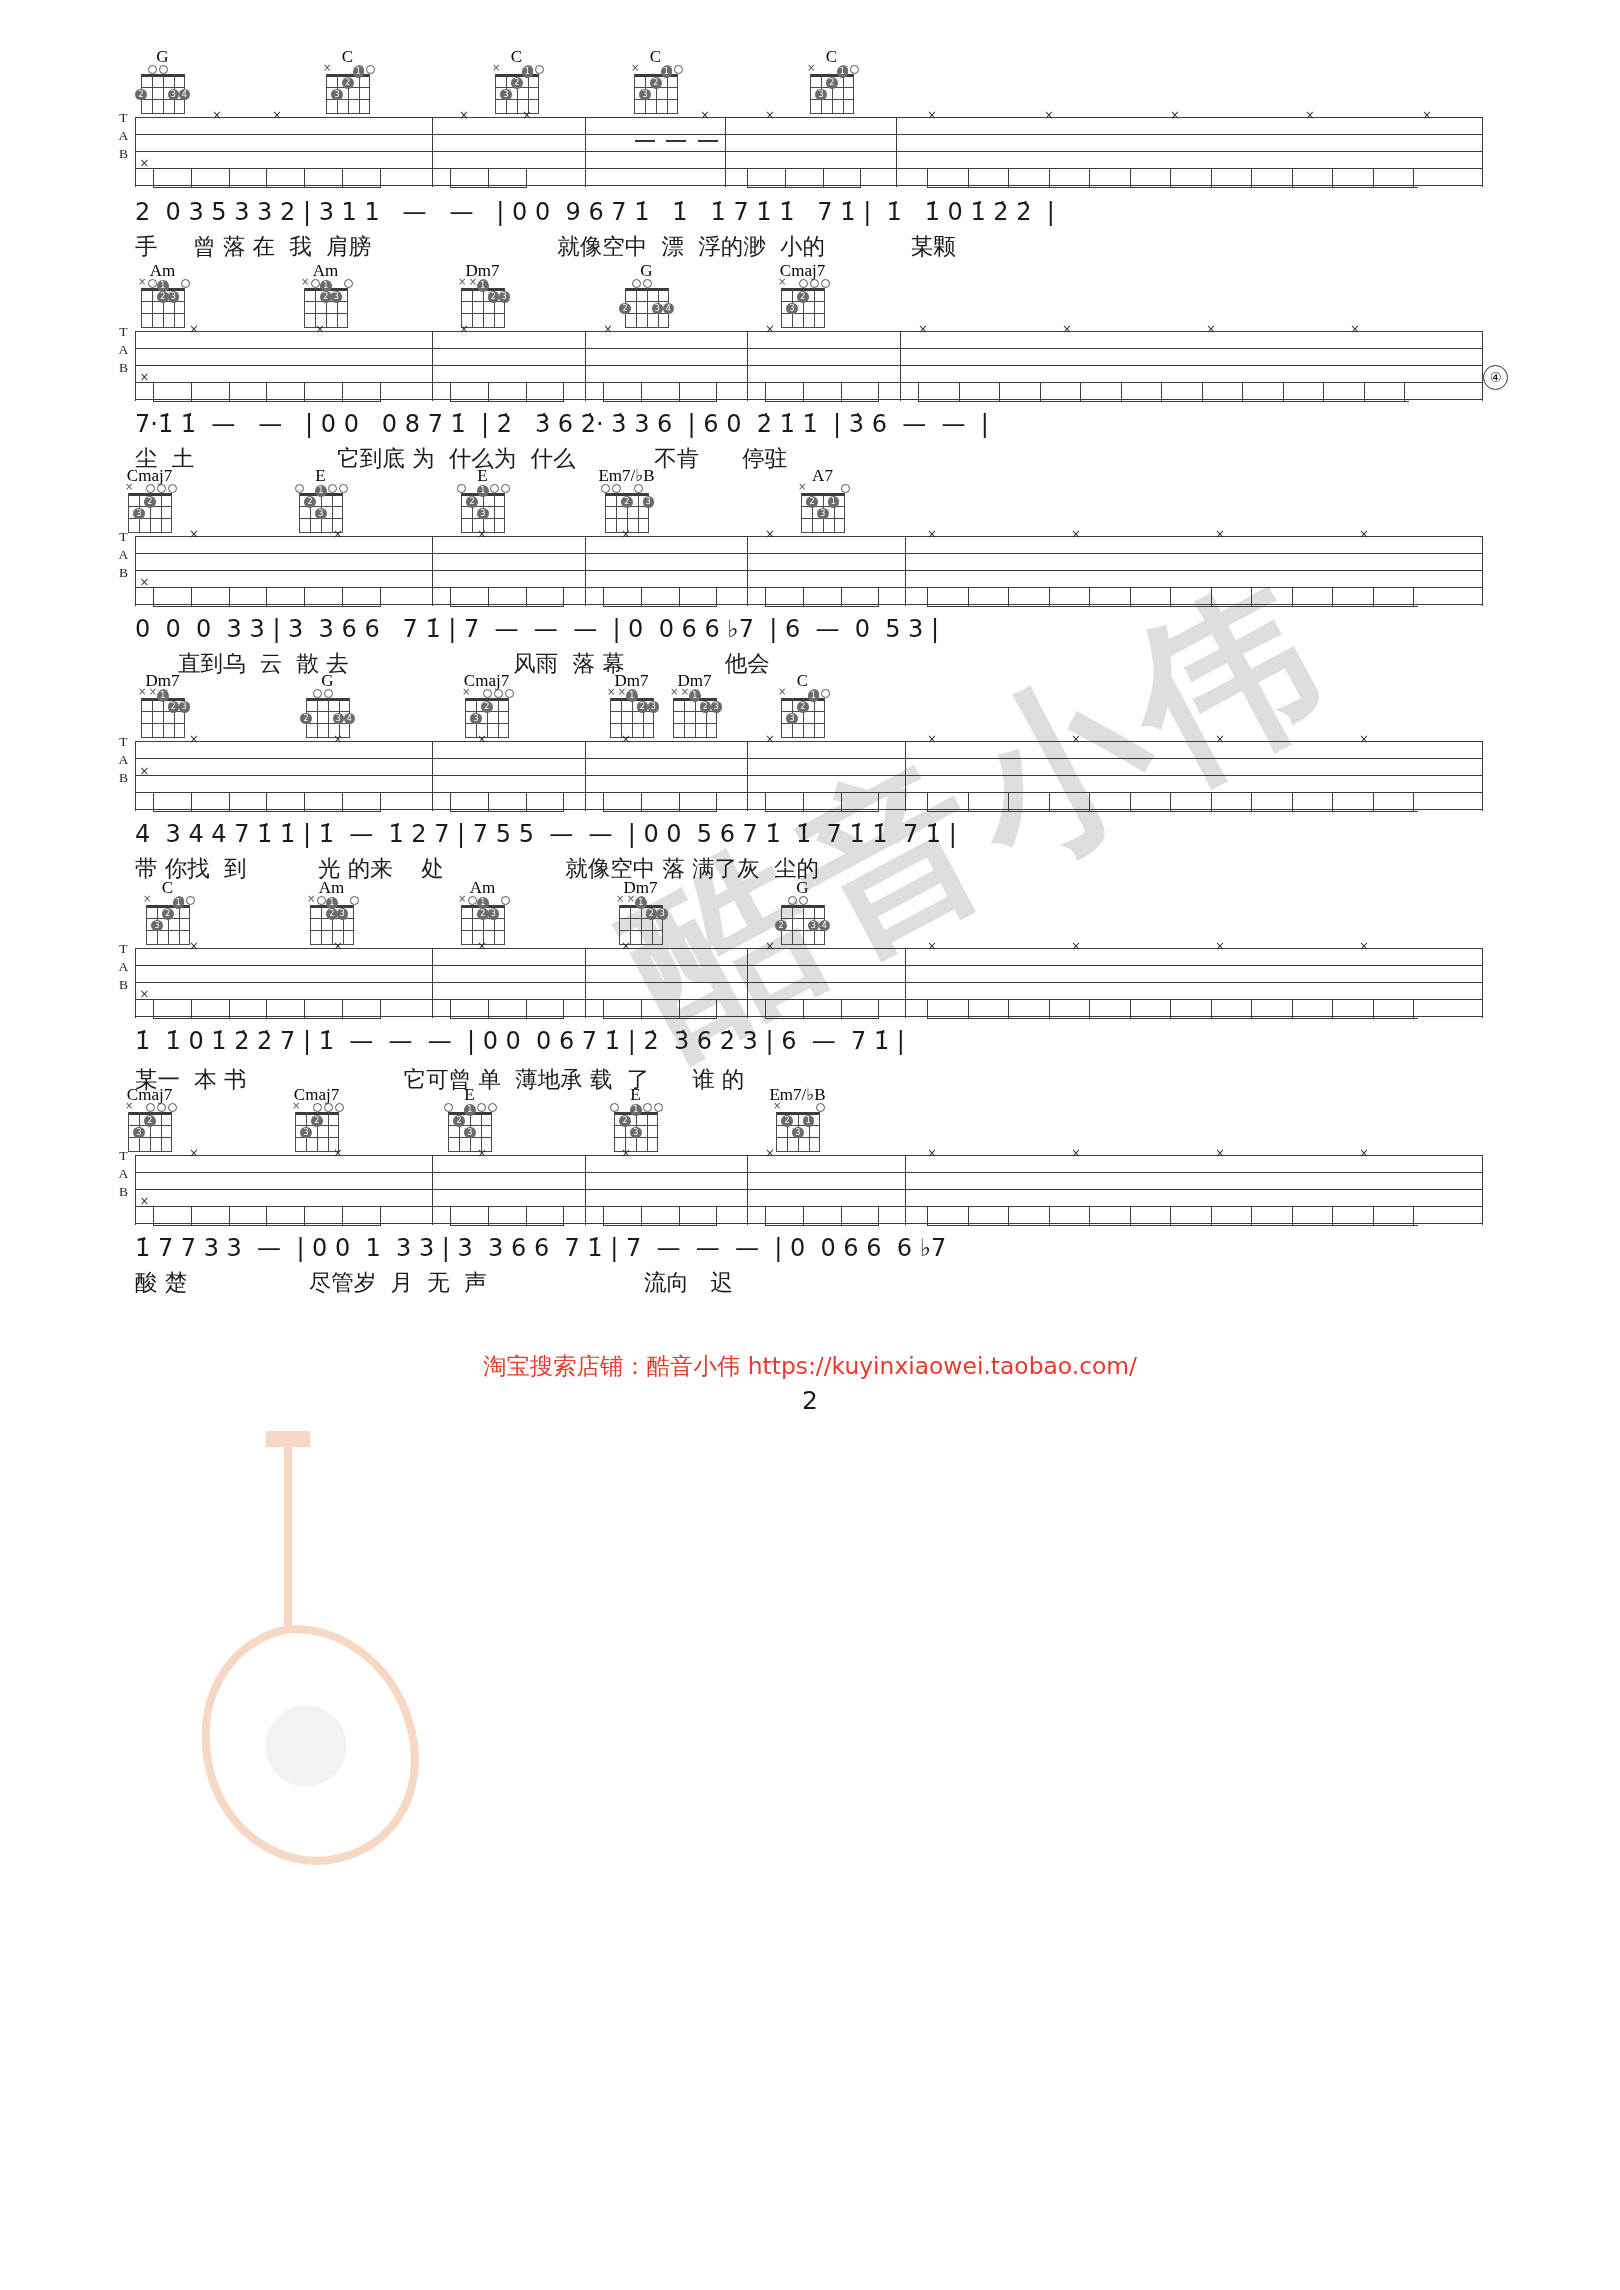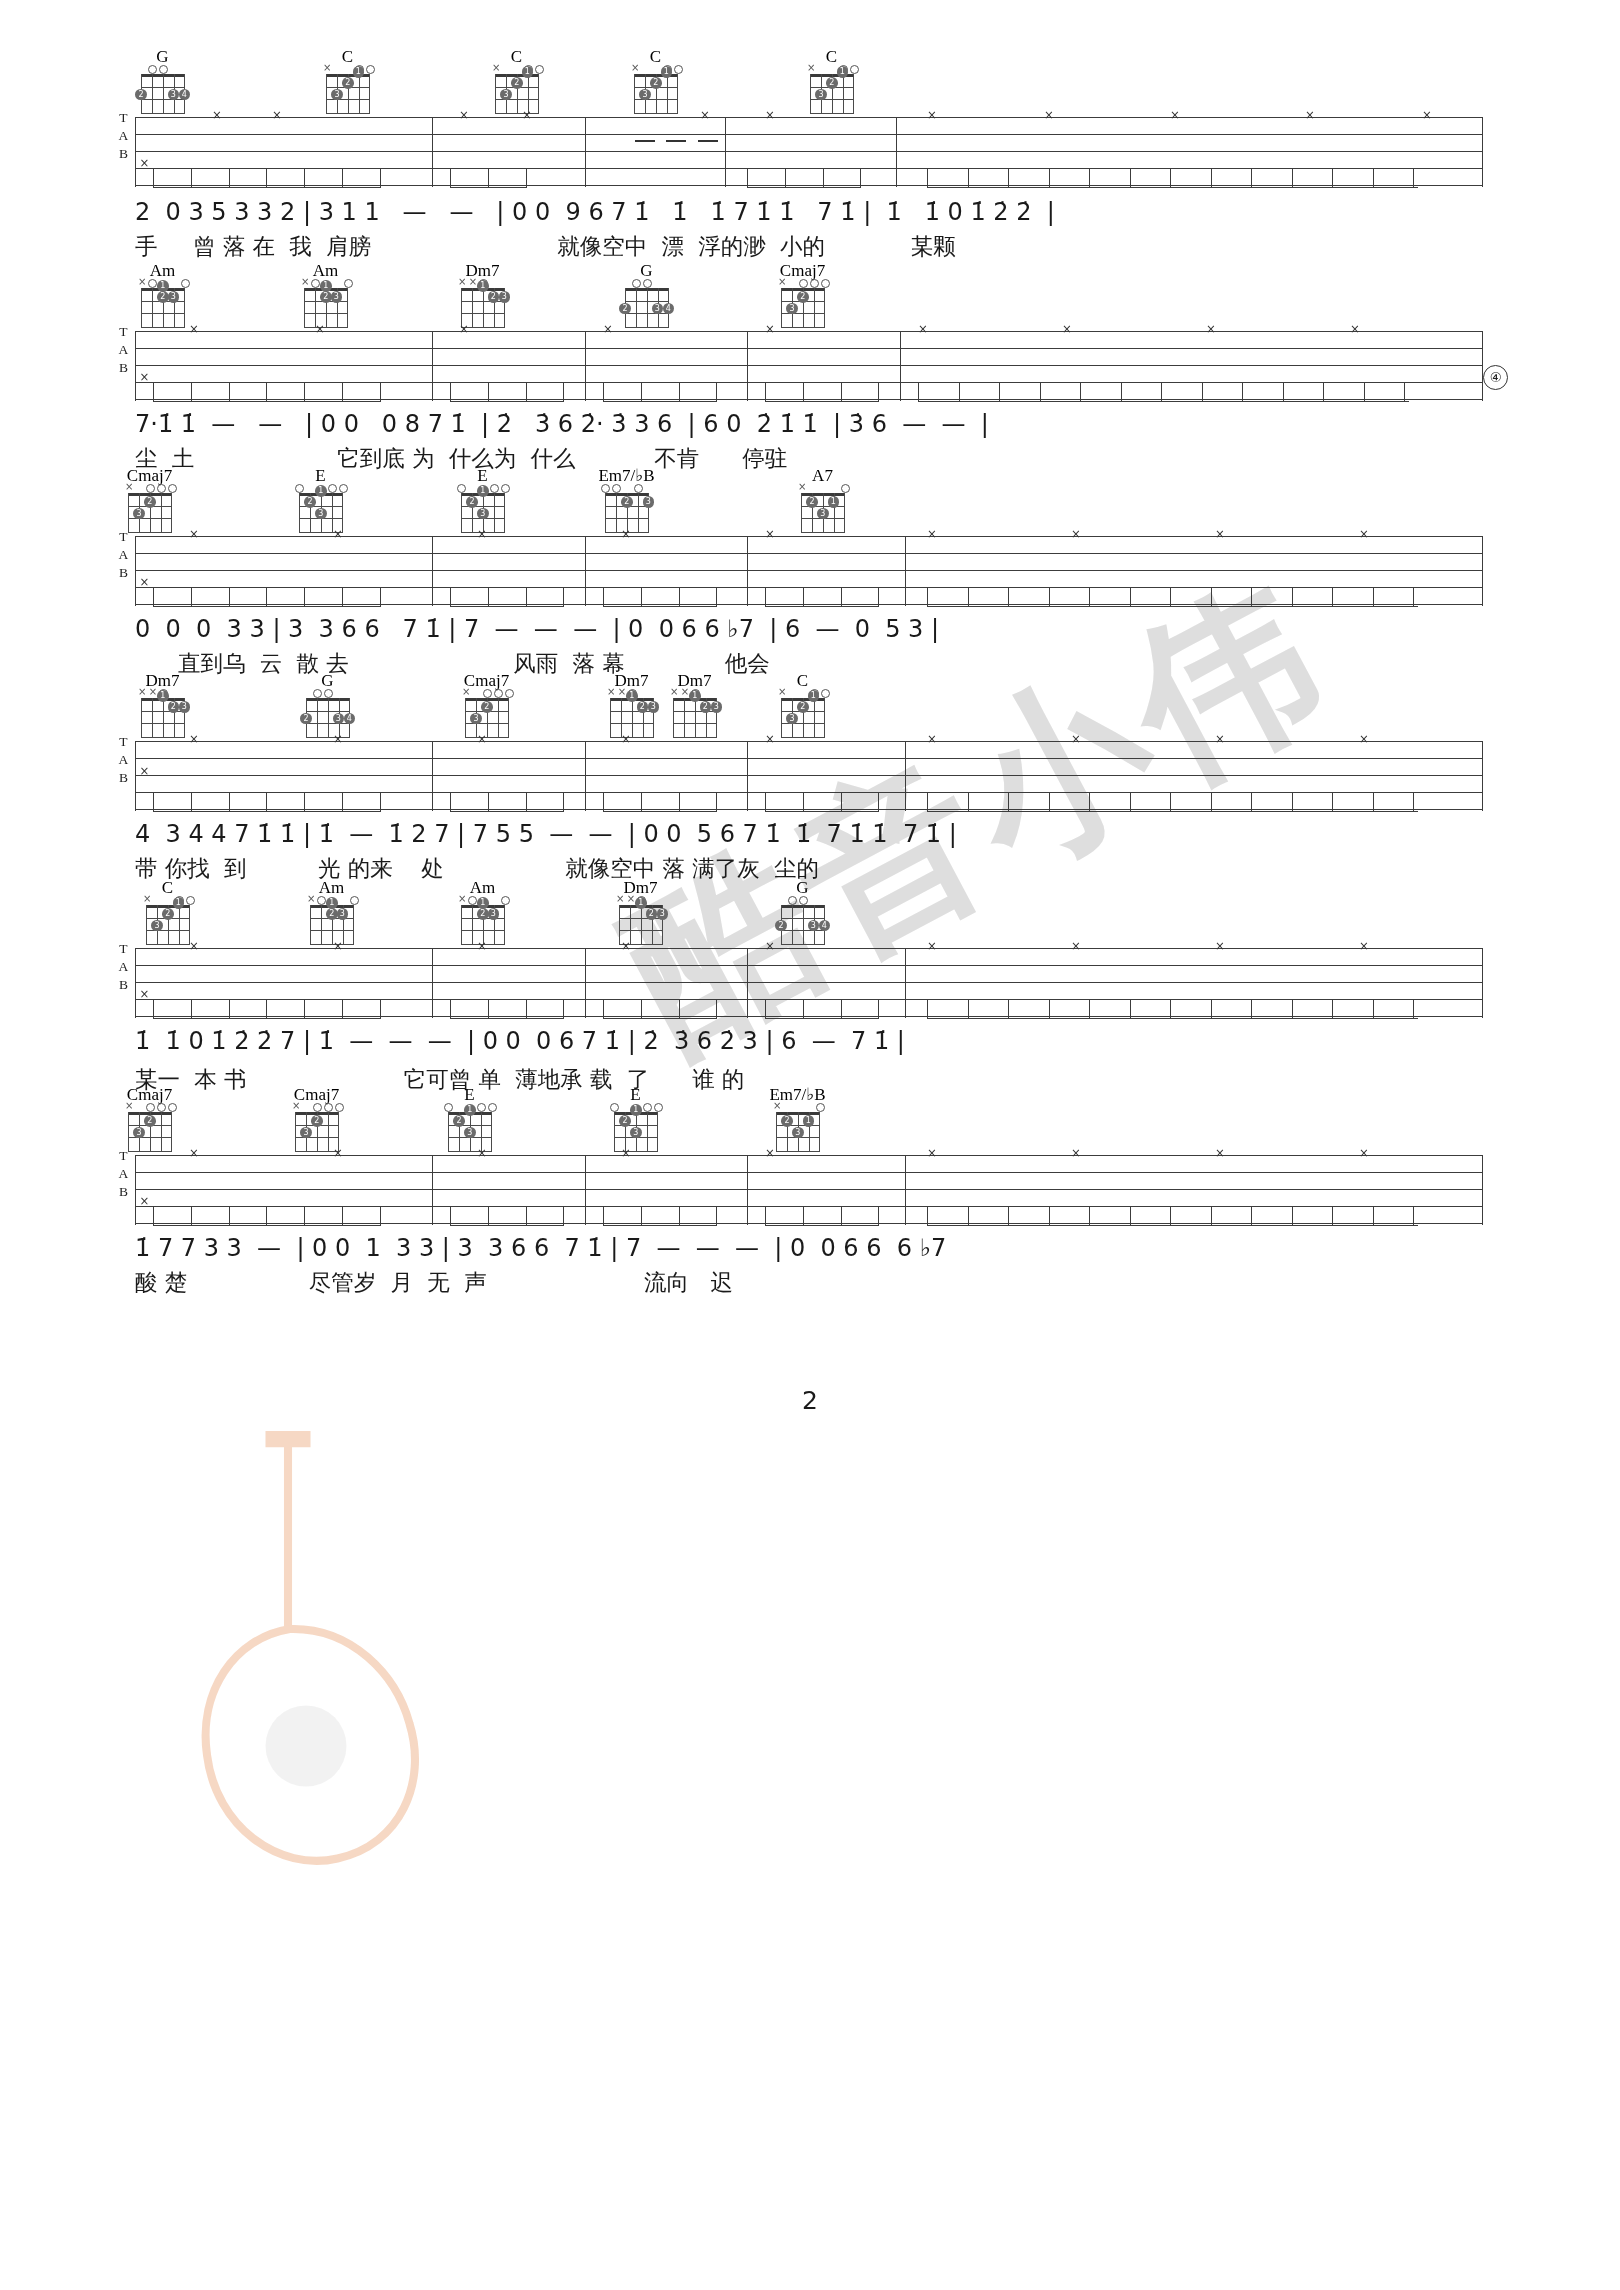--- a/index.html
+++ b/index.html
@@ -1173,16 +1173,17 @@
       <div class="stem" style="left:1197px;top:51px;height:20px;"></div>
       <div class="stem" style="left:1238px;top:51px;height:20px;"></div>
       <div class="stem" style="left:1278px;top:51px;height:20px;"></div>
       <div class="beam" style="left:792px;top:70px;width:491px;"></div>
     </div>
 
     <div class="numrow" style="top:149px;">1̇ 7 7 3 3  —  | 0 0  1  3 3 | 3  3 6 6  7 1̇ | 7  —  —  —  | 0  0 6 6  6 ♭7</div>
     <div class="lyricrow" style="top:182px;">酸 楚                 尽管岁  月  无  声                      流向   迟</div>
   </div>
 
+  <div class="footer-link" style="top:1350px;">淘宝搜索店铺：酷音小伟 https://kuyinxiaowei.taobao.com/</div>
   <div class="pageno" style="top:1386px;">2</div>
 
 </div>
 
 
 </body></html>

